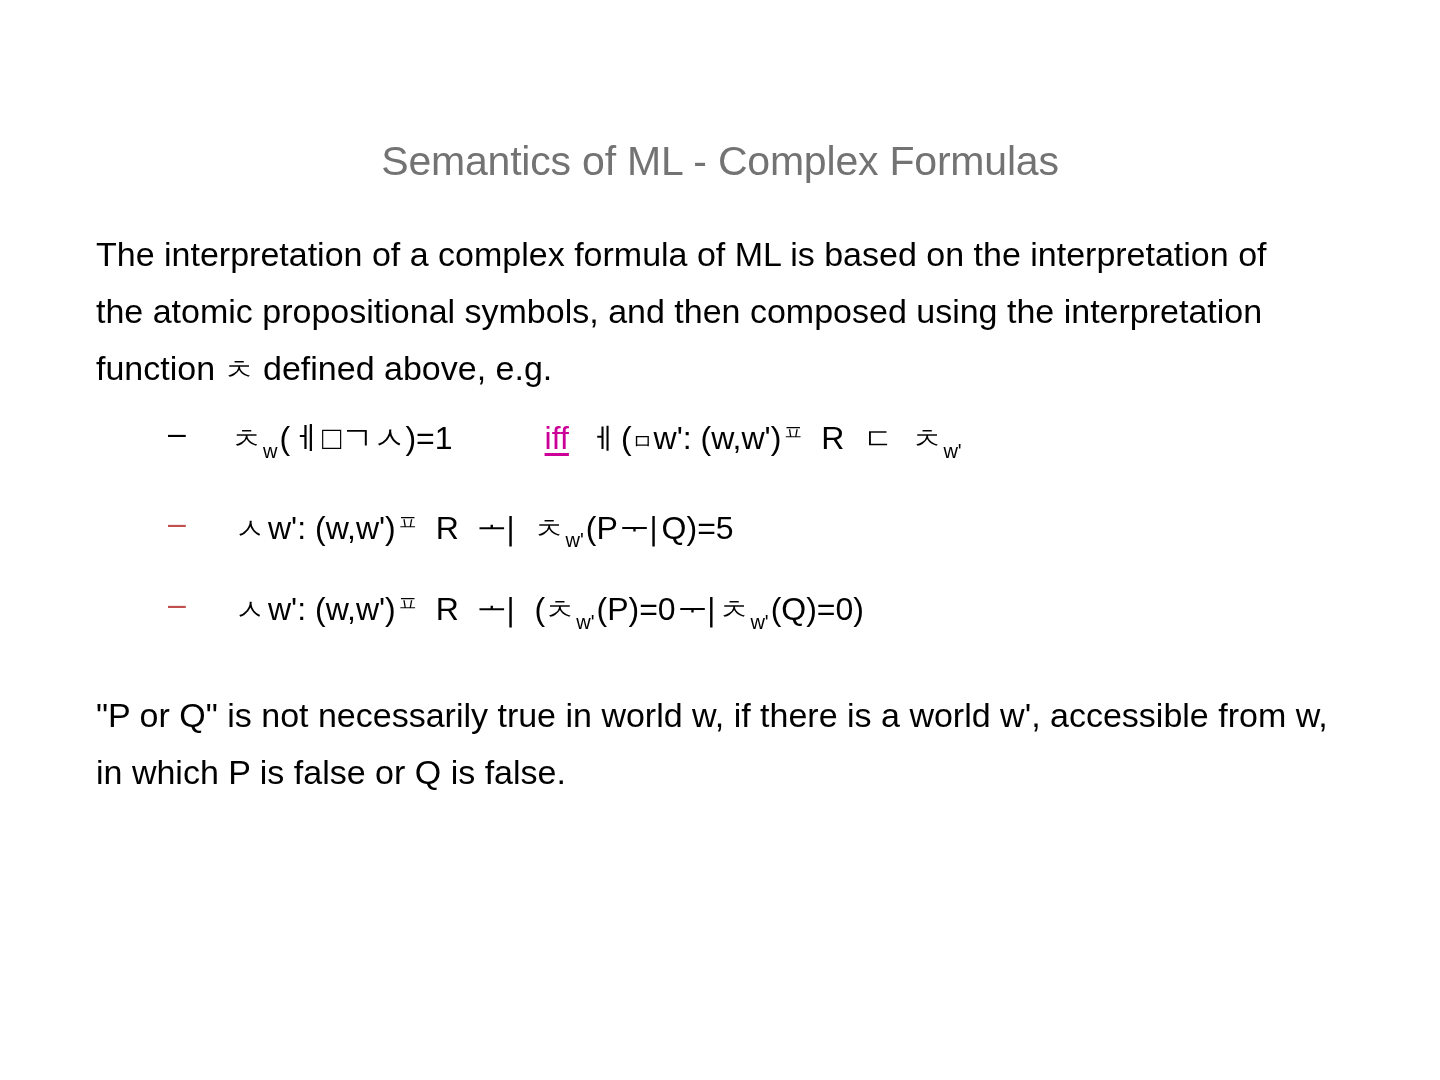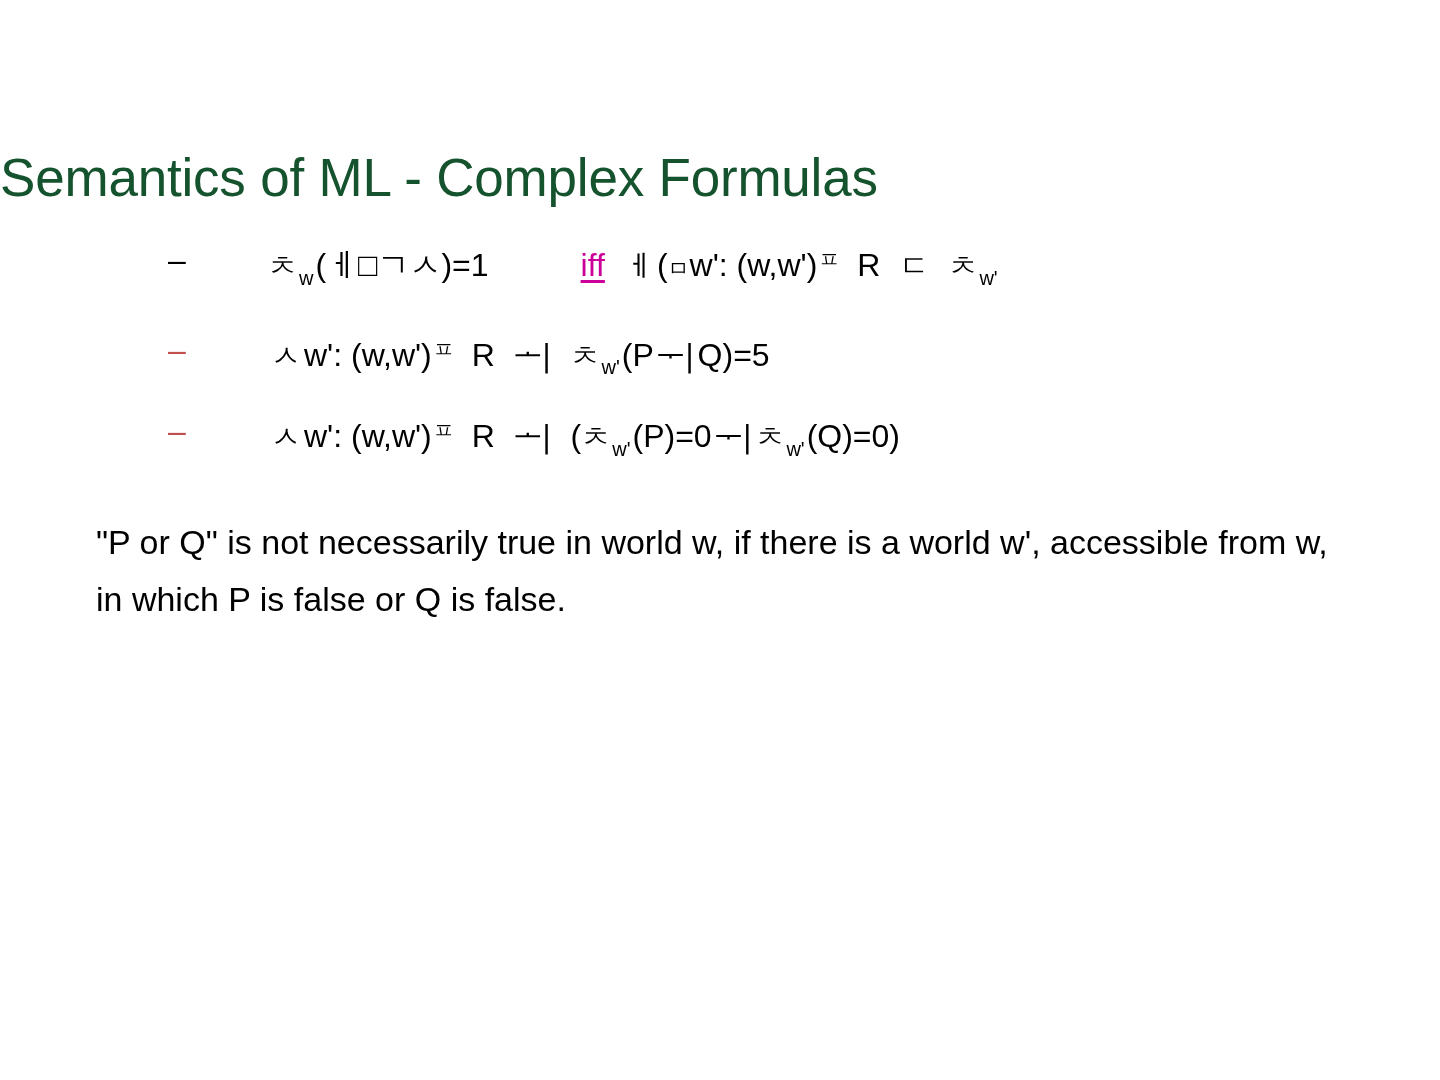--- a/index.html
+++ b/index.html
@@ -21,25 +21,26 @@
     height: 1080px;
     background: #ffffff;
   }
 
   
   .slide-title {
     position: absolute;
     left: 0;
     top: 112px;
     width: 1440px;
-    font-size: 53px;
+    text-align: center;
+    font-size: 41px;
     line-height: 1.12;
     font-weight: 400;
     letter-spacing: -0.2px;
-    color: #14532d;
+    color: #737373;
     white-space: nowrap;
   }
 
   
   .body {
     position: absolute;
     left: 96px;
     top: 226px;
     width: 1258px;
   }
@@ -88,21 +89,21 @@
     width: 26px;
     line-height: 64px;
     font-size: 32px;
     text-align: left;
   }
   .dash-marker.black { color: #000000; }
   .dash-marker.red   { color: #c0504d; }
 
   .bullet-body {
     display: inline-block;
-    margin-left: 100px;
+    margin-left: 64px;
   }
 
   
   .cont-row {
     padding-left: 136px;
     font-size: 32px;
     line-height: 64px;
     white-space: nowrap;
   }
 
@@ -144,20 +145,25 @@
 </style>
 </head>
 <body>
 
 <div class="slide">
 
   <h1 class="slide-title">Semantics of ML - Complex Formulas</h1>
 
   <div class="body">
 
+    <p class="para para-intro">
+      <span>The interpretation of a complex formula of ML is based on the interpretation of the atomic propositional symbols, and then composed using the interpretation function</span>
+      <span class="sym">ㅊ</span>
+      <span>defined above, e.g.</span>
+    </p>
 
     <ul class="bullets first">
 
       <li class="bullet-row">
         <span class="dash-marker black">–</span>
         <span class="bullet-body">
           <span class="sym">ㅊ</span><span class="sub">w</span><span>(ㅔ□ㄱㅅ)=1</span><span class="gap-lg"></span><span class="iff">iff</span><span class="gap-sm"></span><span class="sym-inline">ㅔ</span><span>(</span><span class="sym-sm">ㅁ</span><span>w': (w,w')</span><span class="sup">ㅍ</span><span class="gap-sm"></span><span>R</span><span class="gap-sm"></span><span class="sym-inline">ㄷ</span><span class="gap-sm"></span><span class="sym">ㅊ</span><span class="sub">w'</span>
         </span>
       </li>
 

